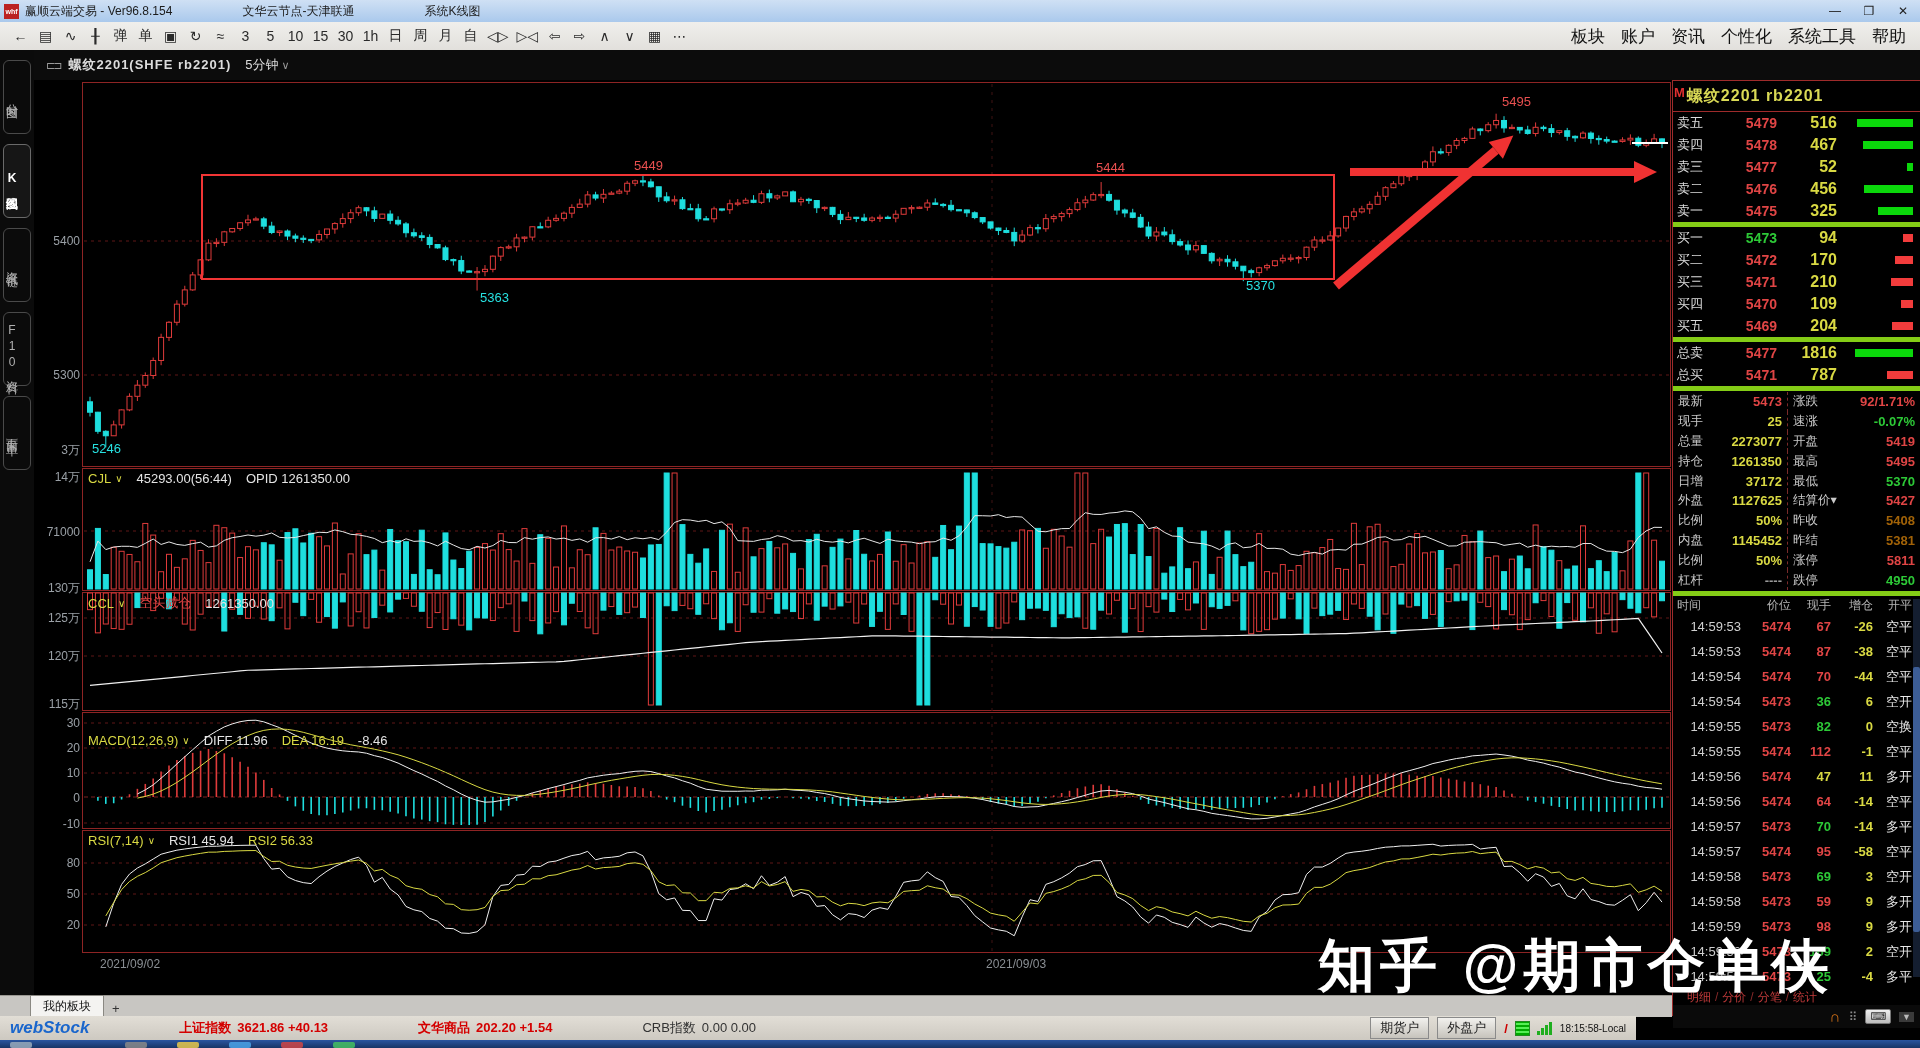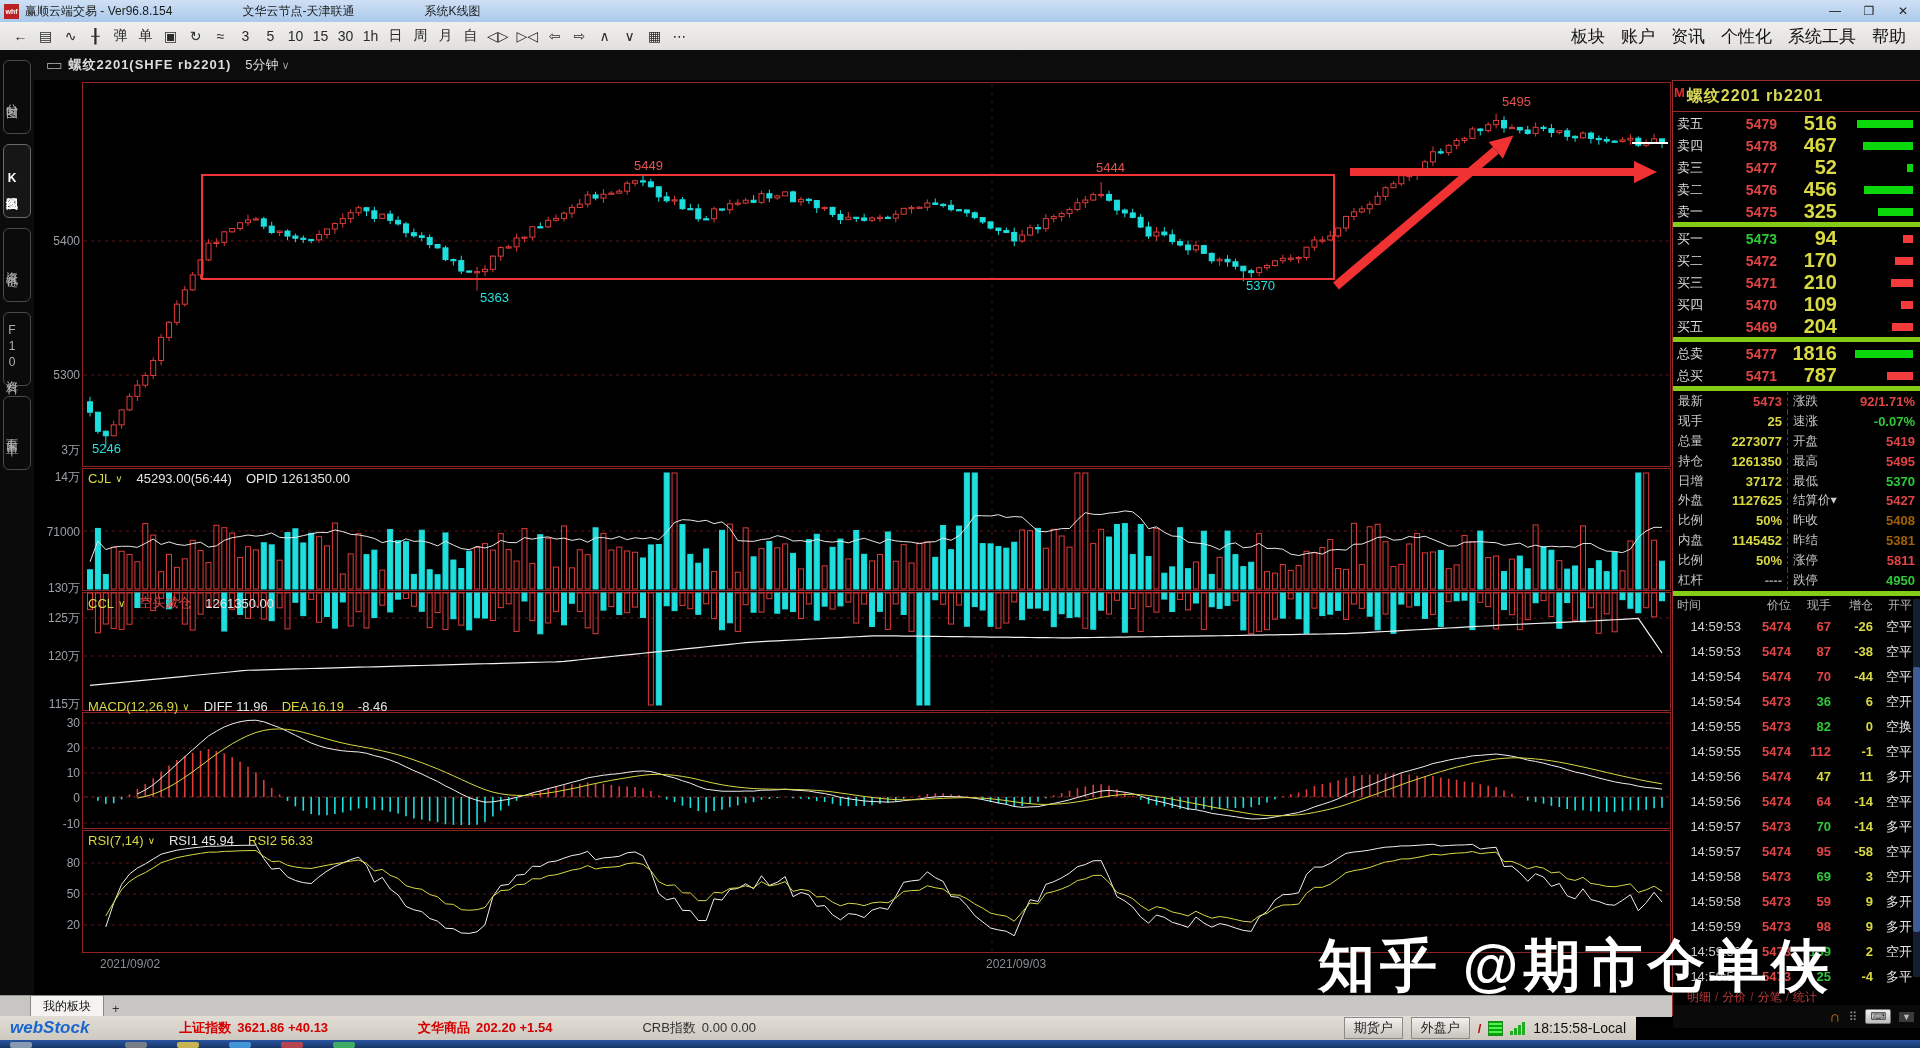--- a/index.html
+++ b/index.html
@@ -46,21 +46,21 @@
   
   #quote{position:absolute;left:1672px;top:80px;width:248px;height:936px;background:#000;
     border-left:1px solid #9e2b2b;border-top:1px solid #9e2b2b;box-sizing:border-box;color:#ddd;}
   .q-title{height:30px;display:flex;align-items:center;border-bottom:1px solid #9e2b2b;}
   .m-logo{color:#e03030;font-weight:bold;font-size:13px;margin:0 2px 8px 1px;}
   .q-title .t{color:#d9d955;font-size:16px;font-weight:bold;letter-spacing:1px;}
   .obr{display:grid;grid-template-columns:40px 60px 60px 1fr;align-items:center;height:22px;padding:0 5px 0 4px;font-size:13px;}
   .obr .lbl{color:#dcdcdc;}
   .obr .price{text-align:right;font-weight:bold;font-size:14px;color:#e04545;}
   .obr .price.green{color:#2dc937;}
-  .obr .qty{text-align:right;font-weight:bold;font-size:20px;color:#d9d943;}
+  .obr .qty{text-align:right;font-weight:bold;font-size:16px;color:#d9d943;}
   .obr .barc{display:flex;justify-content:flex-end;padding-right:2px;}
   .obr .bar{height:8px;display:inline-block;}
   .bar.sell{background:#0bd80b;}
   .bar.buy{background:#f23c3c;}
   .sec{border-top:5px solid #84cc16;}
   #q-info{height:198px;display:grid;grid-template-rows:repeat(10,19.8px);padding:1px 0;}
   .ir{display:flex;font-size:13px;align-items:center;}
   .ir .half{display:flex;justify-content:space-between;align-items:center;padding:0 5px;box-sizing:border-box;}
   .ir .h1{width:114px;}
   .ir .h2{flex:1;border-left:1px dashed #7a2a2a;height:100%;}
@@ -101,21 +101,21 @@
   .idx .nm{margin-right:6px;}
   .idx.red{color:#d40000;}
   .idx.dark{color:#333;font-weight:normal;}
   #sb-right{margin-left:auto;display:flex;align-items:center;gap:8px;padding-right:10px;}
   .acct{background:linear-gradient(#f2f1ee,#c6c3bc);border:1px solid #8a8a8a;padding:1px 9px;font-size:13px;color:#222;}
   .slash{color:#c00;font-weight:bold;}
   .grid-ic{width:13px;height:13px;background:
      repeating-linear-gradient(0deg,#0a0 0 2px,#5e5 2px 4px),#3c3;outline:1px solid #282;}
   .sig{display:flex;align-items:flex-end;gap:1px;height:14px;}
   .sig i{width:3px;background:#1fae1f;display:block;}
-  .clock{font-size:14px;color:#111;}
+  .clock{font-size:10px;color:#111;}
   #taskbar{position:absolute;left:0;top:1040px;width:1920px;height:8px;background:linear-gradient(#2a55a0,#173566);}
   .tk{position:absolute;top:2px;width:22px;height:6px;border-radius:2px;opacity:.85;}
   
   #watermark{position:absolute;left:1318px;top:928px;z-index:60;color:#fff;font-size:57px;font-weight:bold;
     letter-spacing:5px;text-shadow:0 0 2px rgba(0,0,0,.6);white-space:nowrap;}
 </style>
 </head>
 <body>
 
 <div id="titlebar">
@@ -1251,21 +1251,21 @@
       <span class="ih-dd">∨</span>
     <span class="ih-w">45293.00(56:44)</span>
     <span class="ih-w">OPID 1261350.00</span>
   </div>
   <div class="ind-head" style="top:515px">
     <span class="ih-y">CCL</span>
       <span class="ih-dd">∨</span>
     <span class="ih-r">空头减仓</span>
     <span class="ih-w">1261350.00</span>
   </div>
-  <div class="ind-head" style="top:618px">
+  <div class="ind-head" style="top:652px">
     <span class="ih-y">MACD(12,26,9)</span>
       <span class="ih-dd">∨</span>
     <span class="ih-w">DIFF 11.96</span>
     <span class="ih-y">DEA 16.19</span>
     <span class="ih-w">-8.46</span>
   </div>
   <div class="ind-head" style="top:752px">
     <span class="ih-y">RSI(7,14)</span>
       <span class="ih-dd">∨</span>
     <span class="ih-w">RSI1 45.94</span>

